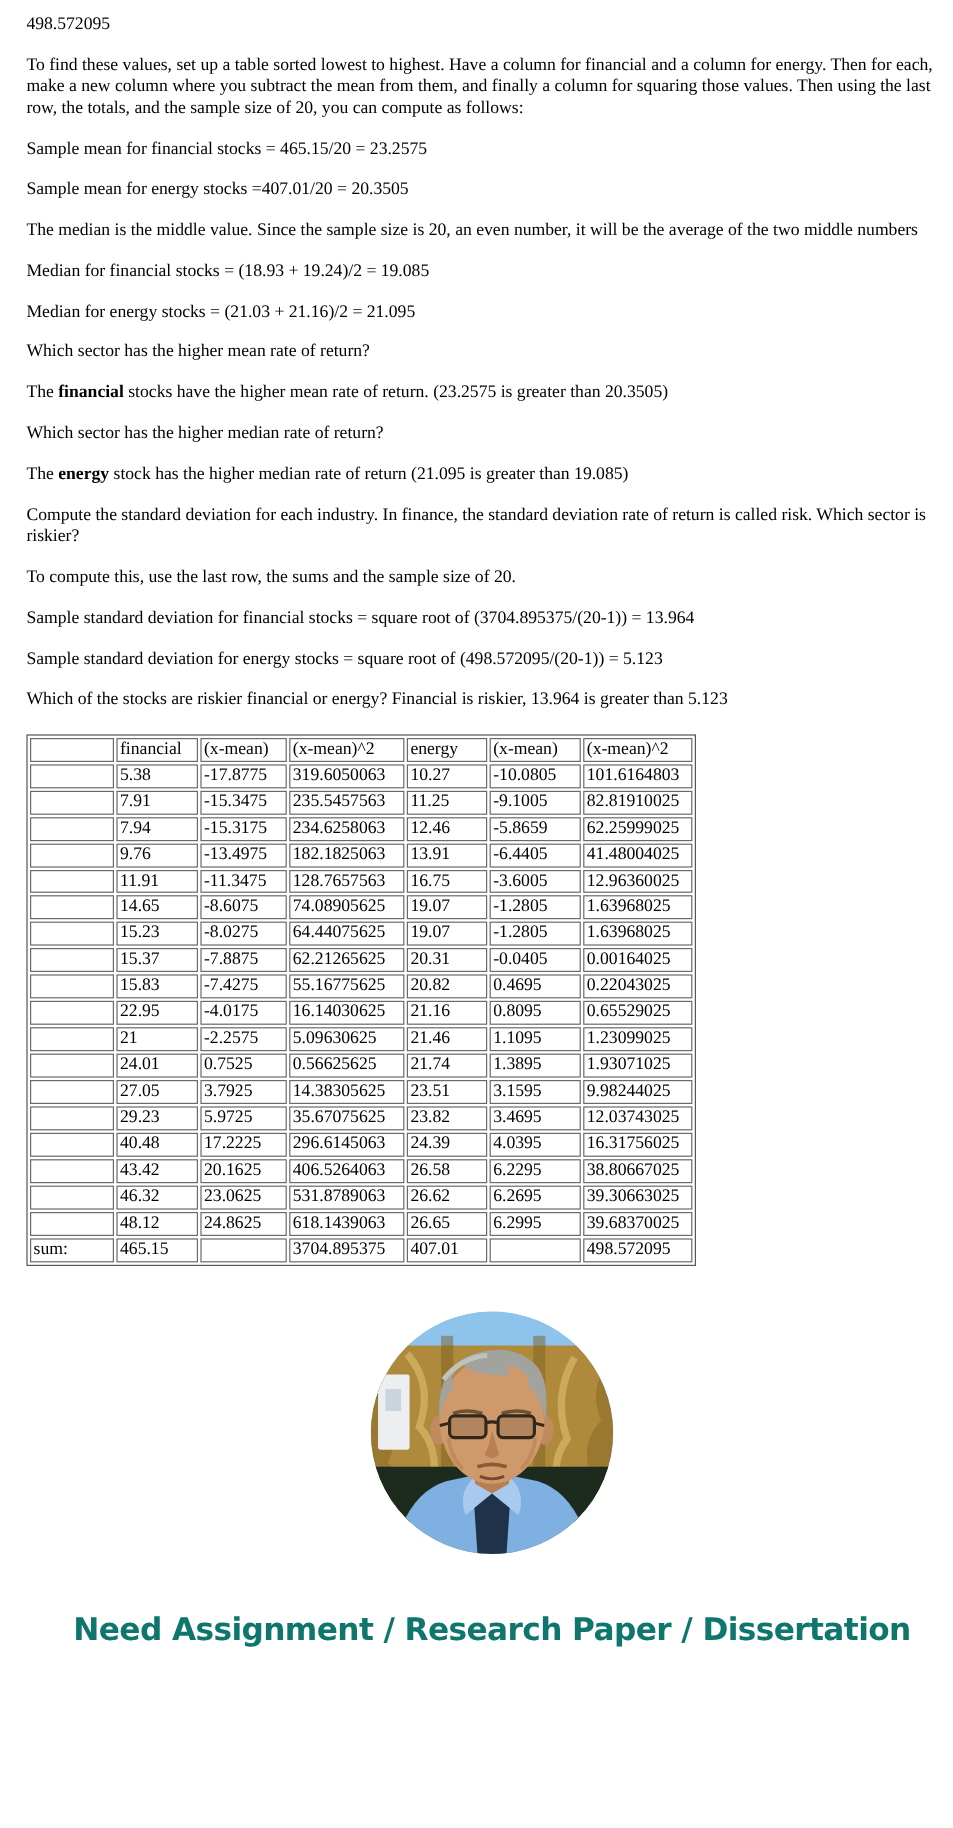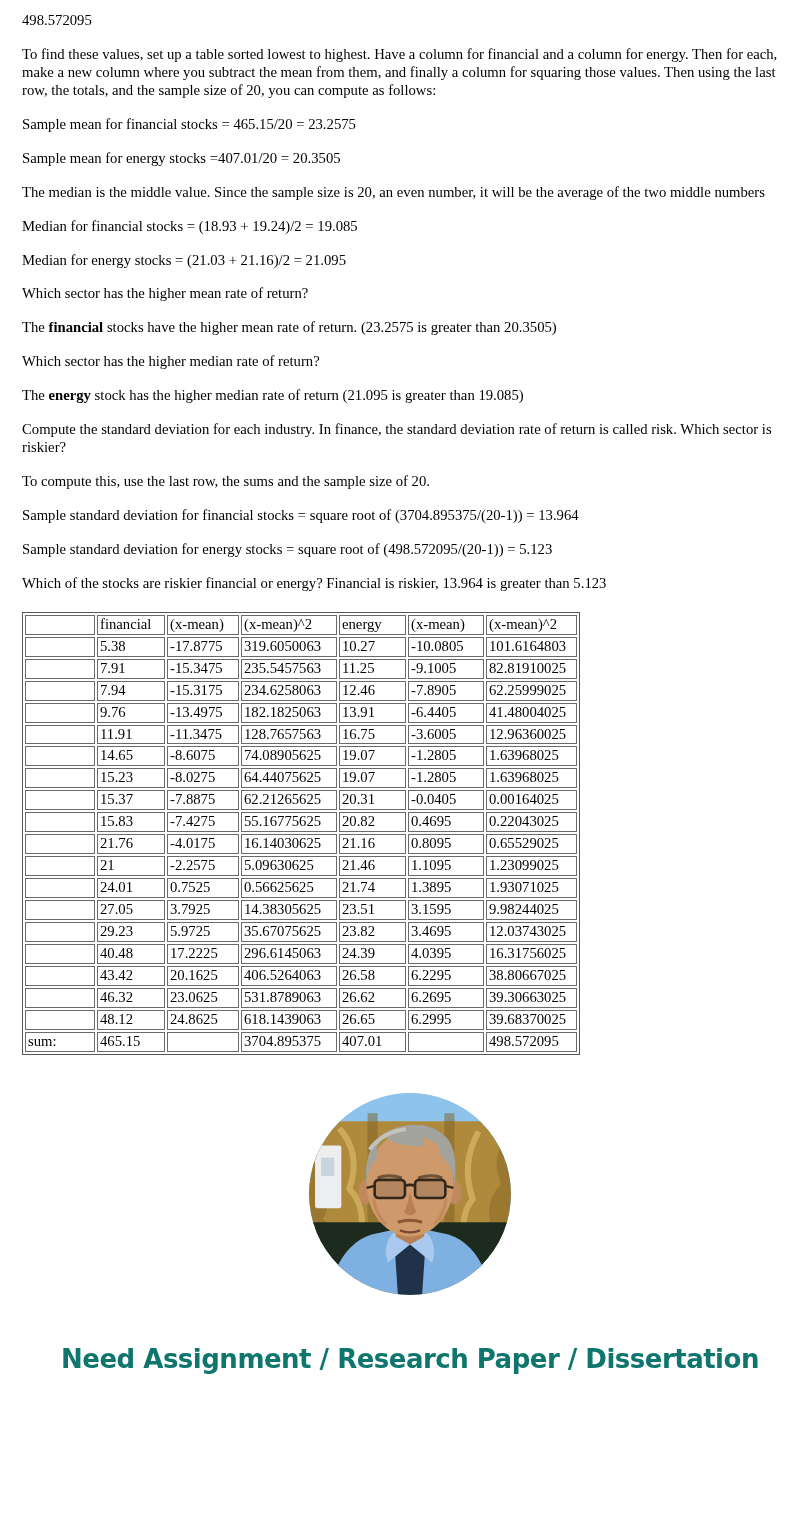--- a/index.html
+++ b/index.html
@@ -125,21 +125,21 @@
           <td>11.25</td>
           <td>-9.1005</td>
           <td>82.81910025</td>
         </tr>
         <tr>
           <td></td>
           <td>7.94</td>
           <td>-15.3175</td>
           <td>234.6258063</td>
           <td>12.46</td>
-          <td>-7.8905</td>
+          <td>-5.8659</td>
           <td>62.25999025</td>
         </tr>
         <tr>
           <td></td>
           <td>9.76</td>
           <td>-13.4975</td>
           <td>182.1825063</td>
           <td>13.91</td>
           <td>-6.4405</td>
           <td>41.48004025</td>
@@ -184,21 +184,21 @@
           <td></td>
           <td>15.83</td>
           <td>-7.4275</td>
           <td>55.16775625</td>
           <td>20.82</td>
           <td>0.4695</td>
           <td>0.22043025</td>
         </tr>
         <tr>
           <td></td>
-          <td>21.76</td>
+          <td>22.95</td>
           <td>-4.0175</td>
           <td>16.14030625</td>
           <td>21.16</td>
           <td>0.8095</td>
           <td>0.65529025</td>
         </tr>
         <tr>
           <td></td>
           <td>21</td>
           <td>-2.2575</td>

